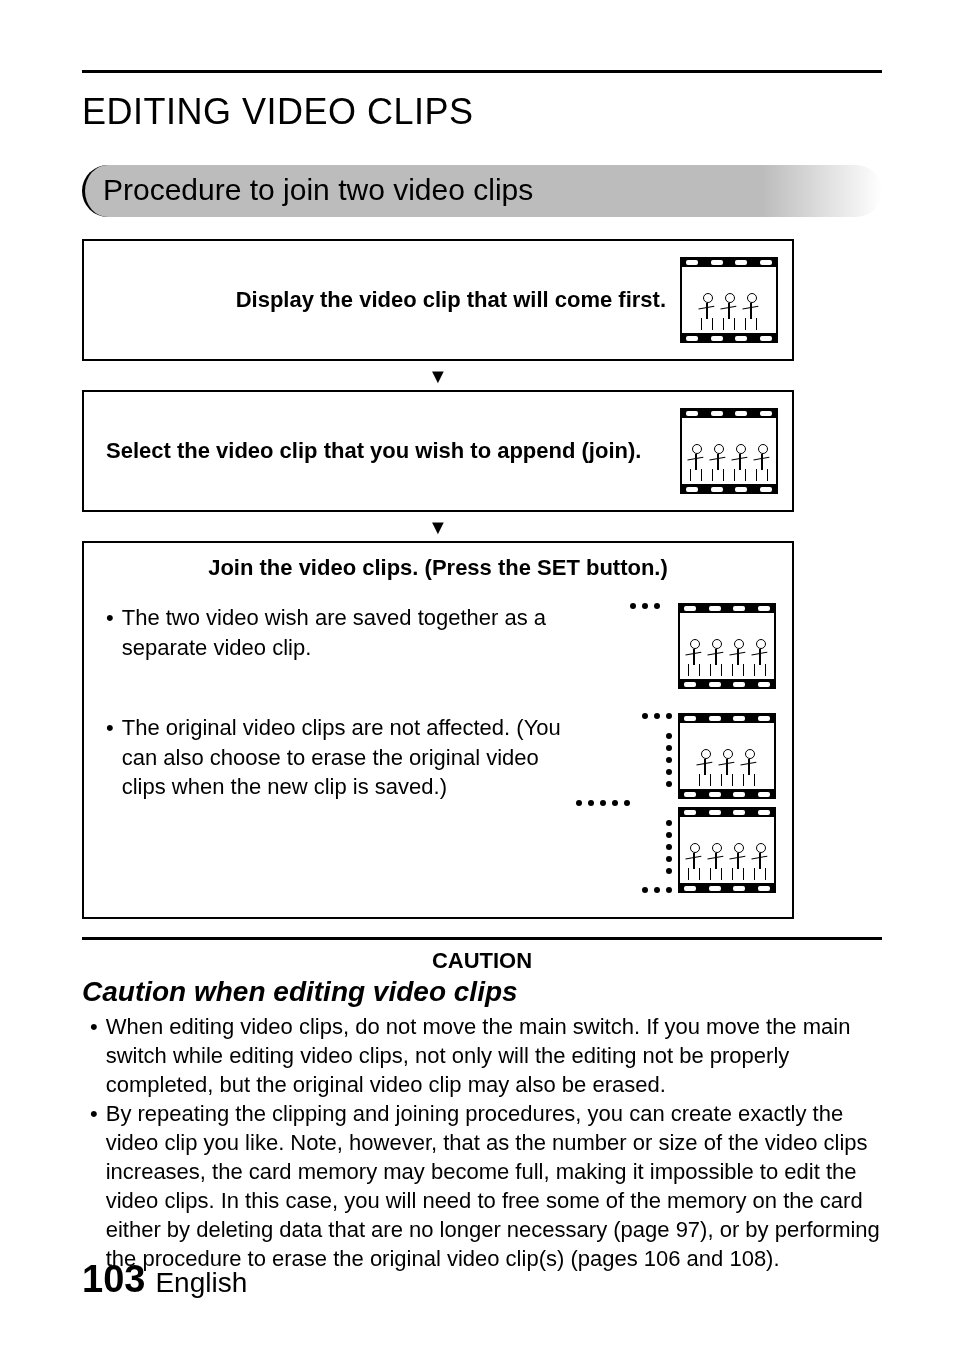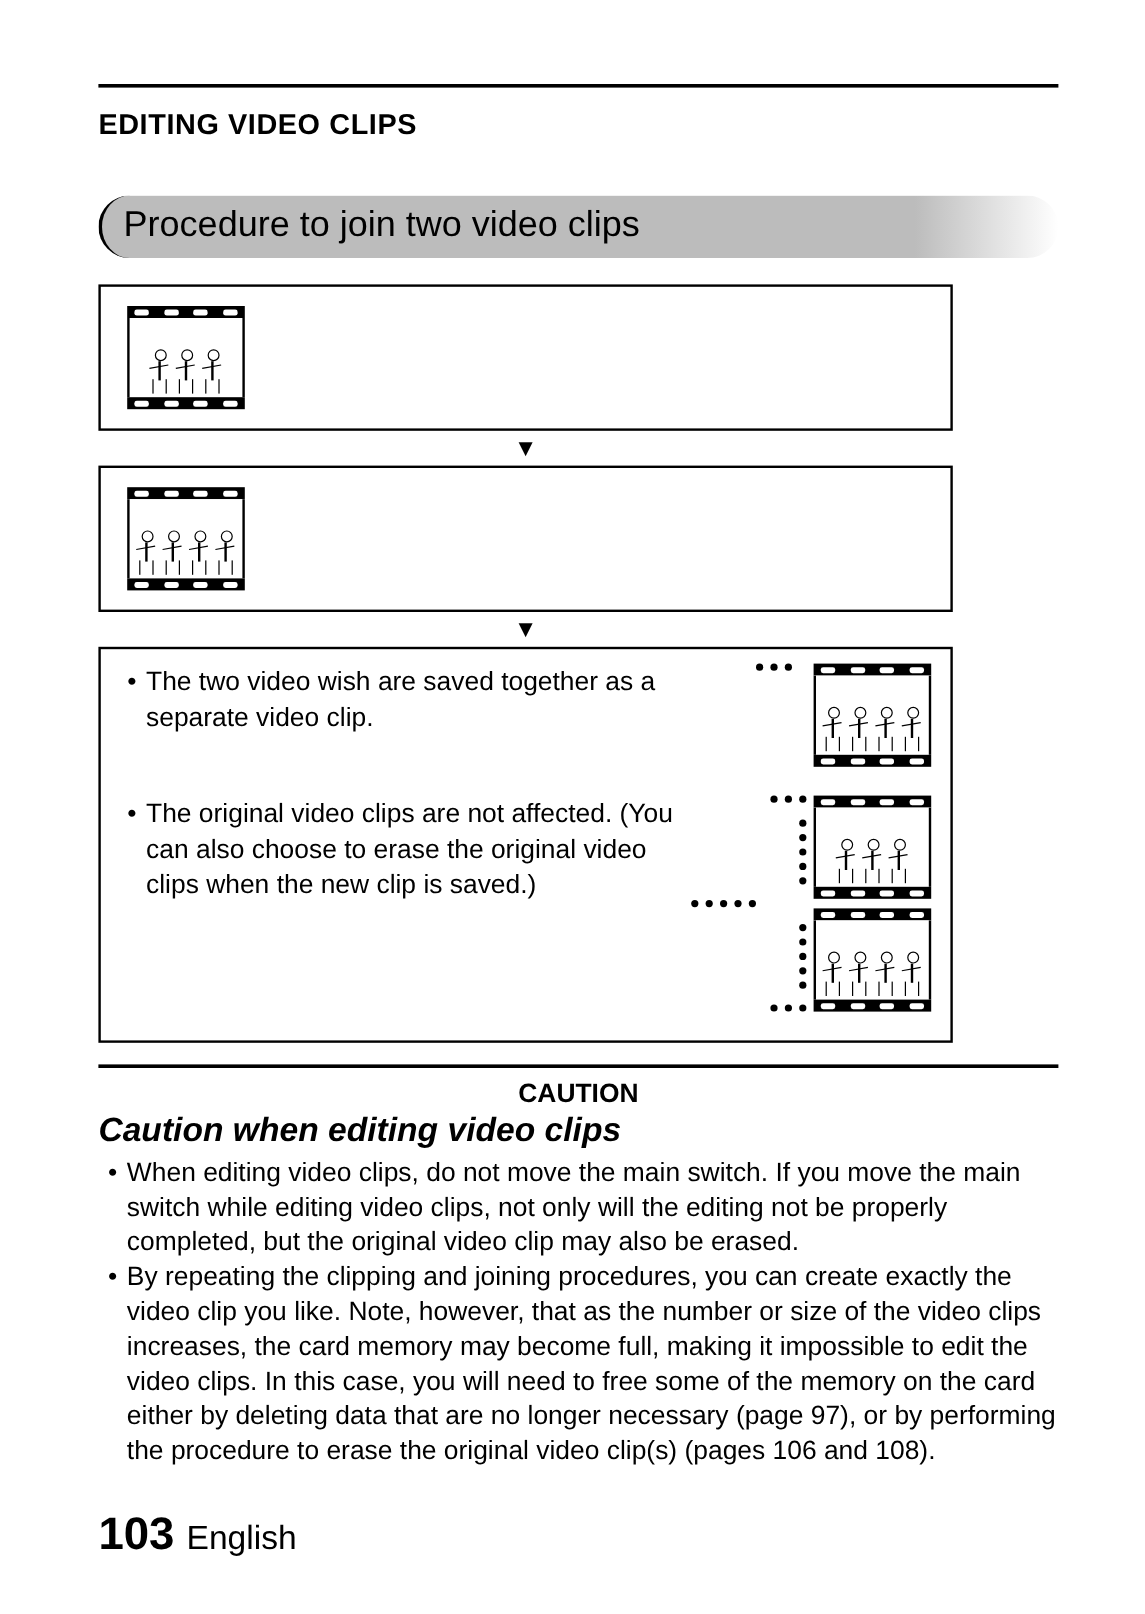--- a/index.html
+++ b/index.html
@@ -6,21 +6,21 @@
   body {
     width: 954px;
     height: 1345px;
     background: #fff;
     font-family: Arial, Helvetica, sans-serif;
     color: #000;
     position: relative;
     padding: 70px 72px 0 82px;
   }
   .top-rule { border-top: 3px solid #000; margin-bottom: 18px; }
-  .page-title { font-size: 24px; font-weight: bold; letter-spacing: 0.5px; margin-bottom: 44px; }
+  .page-title { font-size: 36px; font-weight: normal; letter-spacing: 0.5px; margin-bottom: 32px; }
   .section-bar {
     background: linear-gradient(to right, #bcbcbc 0%, #bcbcbc 85%, #fff 100%);
     border-radius: 30px 30px 30px 30px;
     padding: 8px 18px 10px 18px;
     margin-bottom: 22px;
     border-left: 3px solid #000;
   }
   .section-bar-text { font-size: 30px; font-weight: normal; }
   .flow-wrap { width: 712px; }
   .step-box {
@@ -133,20 +133,21 @@
 
 <div class="page-title">EDITING VIDEO CLIPS</div>
 
 <div class="section-bar">
   <div class="section-bar-text">Procedure to join two video clips</div>
 </div>
 
 <div class="flow-wrap">
 
   <div class="step-box">
+    <div class="step1-text">Display the video clip that will come first.</div>
     <div class="film">
       <div class="film-perf">
           <span></span>
           <span></span>
           <span></span>
           <span></span>
         </div>
       <div class="film-frame">
         <div class="stick-row">
           <div class="stick">
@@ -168,20 +169,21 @@
           <span></span>
           <span></span>
           <span></span>
         </div>
     </div>
   </div>
 
   <div class="arrow-down">▼</div>
 
   <div class="step-box">
+    <div class="step2-text">Select the video clip that you wish to append (join).</div>
     <div class="film">
       <div class="film-perf">
           <span></span>
           <span></span>
           <span></span>
           <span></span>
         </div>
       <div class="film-frame">
         <div class="stick-row">
           <div class="stick">
@@ -207,20 +209,21 @@
           <span></span>
           <span></span>
           <span></span>
         </div>
     </div>
   </div>
 
   <div class="arrow-down">▼</div>
 
   <div class="step-box step3">
+    <div class="step3-title">Join the video clips. (Press the SET button.)</div>
 
     <div class="bullet-row">
       <div class="bullet-text">
         <span class="bullet-dot">•</span>
         <span>The two video wish are saved together as a separate video clip.</span>
       </div>
       <div class="dots-connector horizontal">
         <div class="d"></div>
           <div class="d"></div>
           <div class="d"></div>

